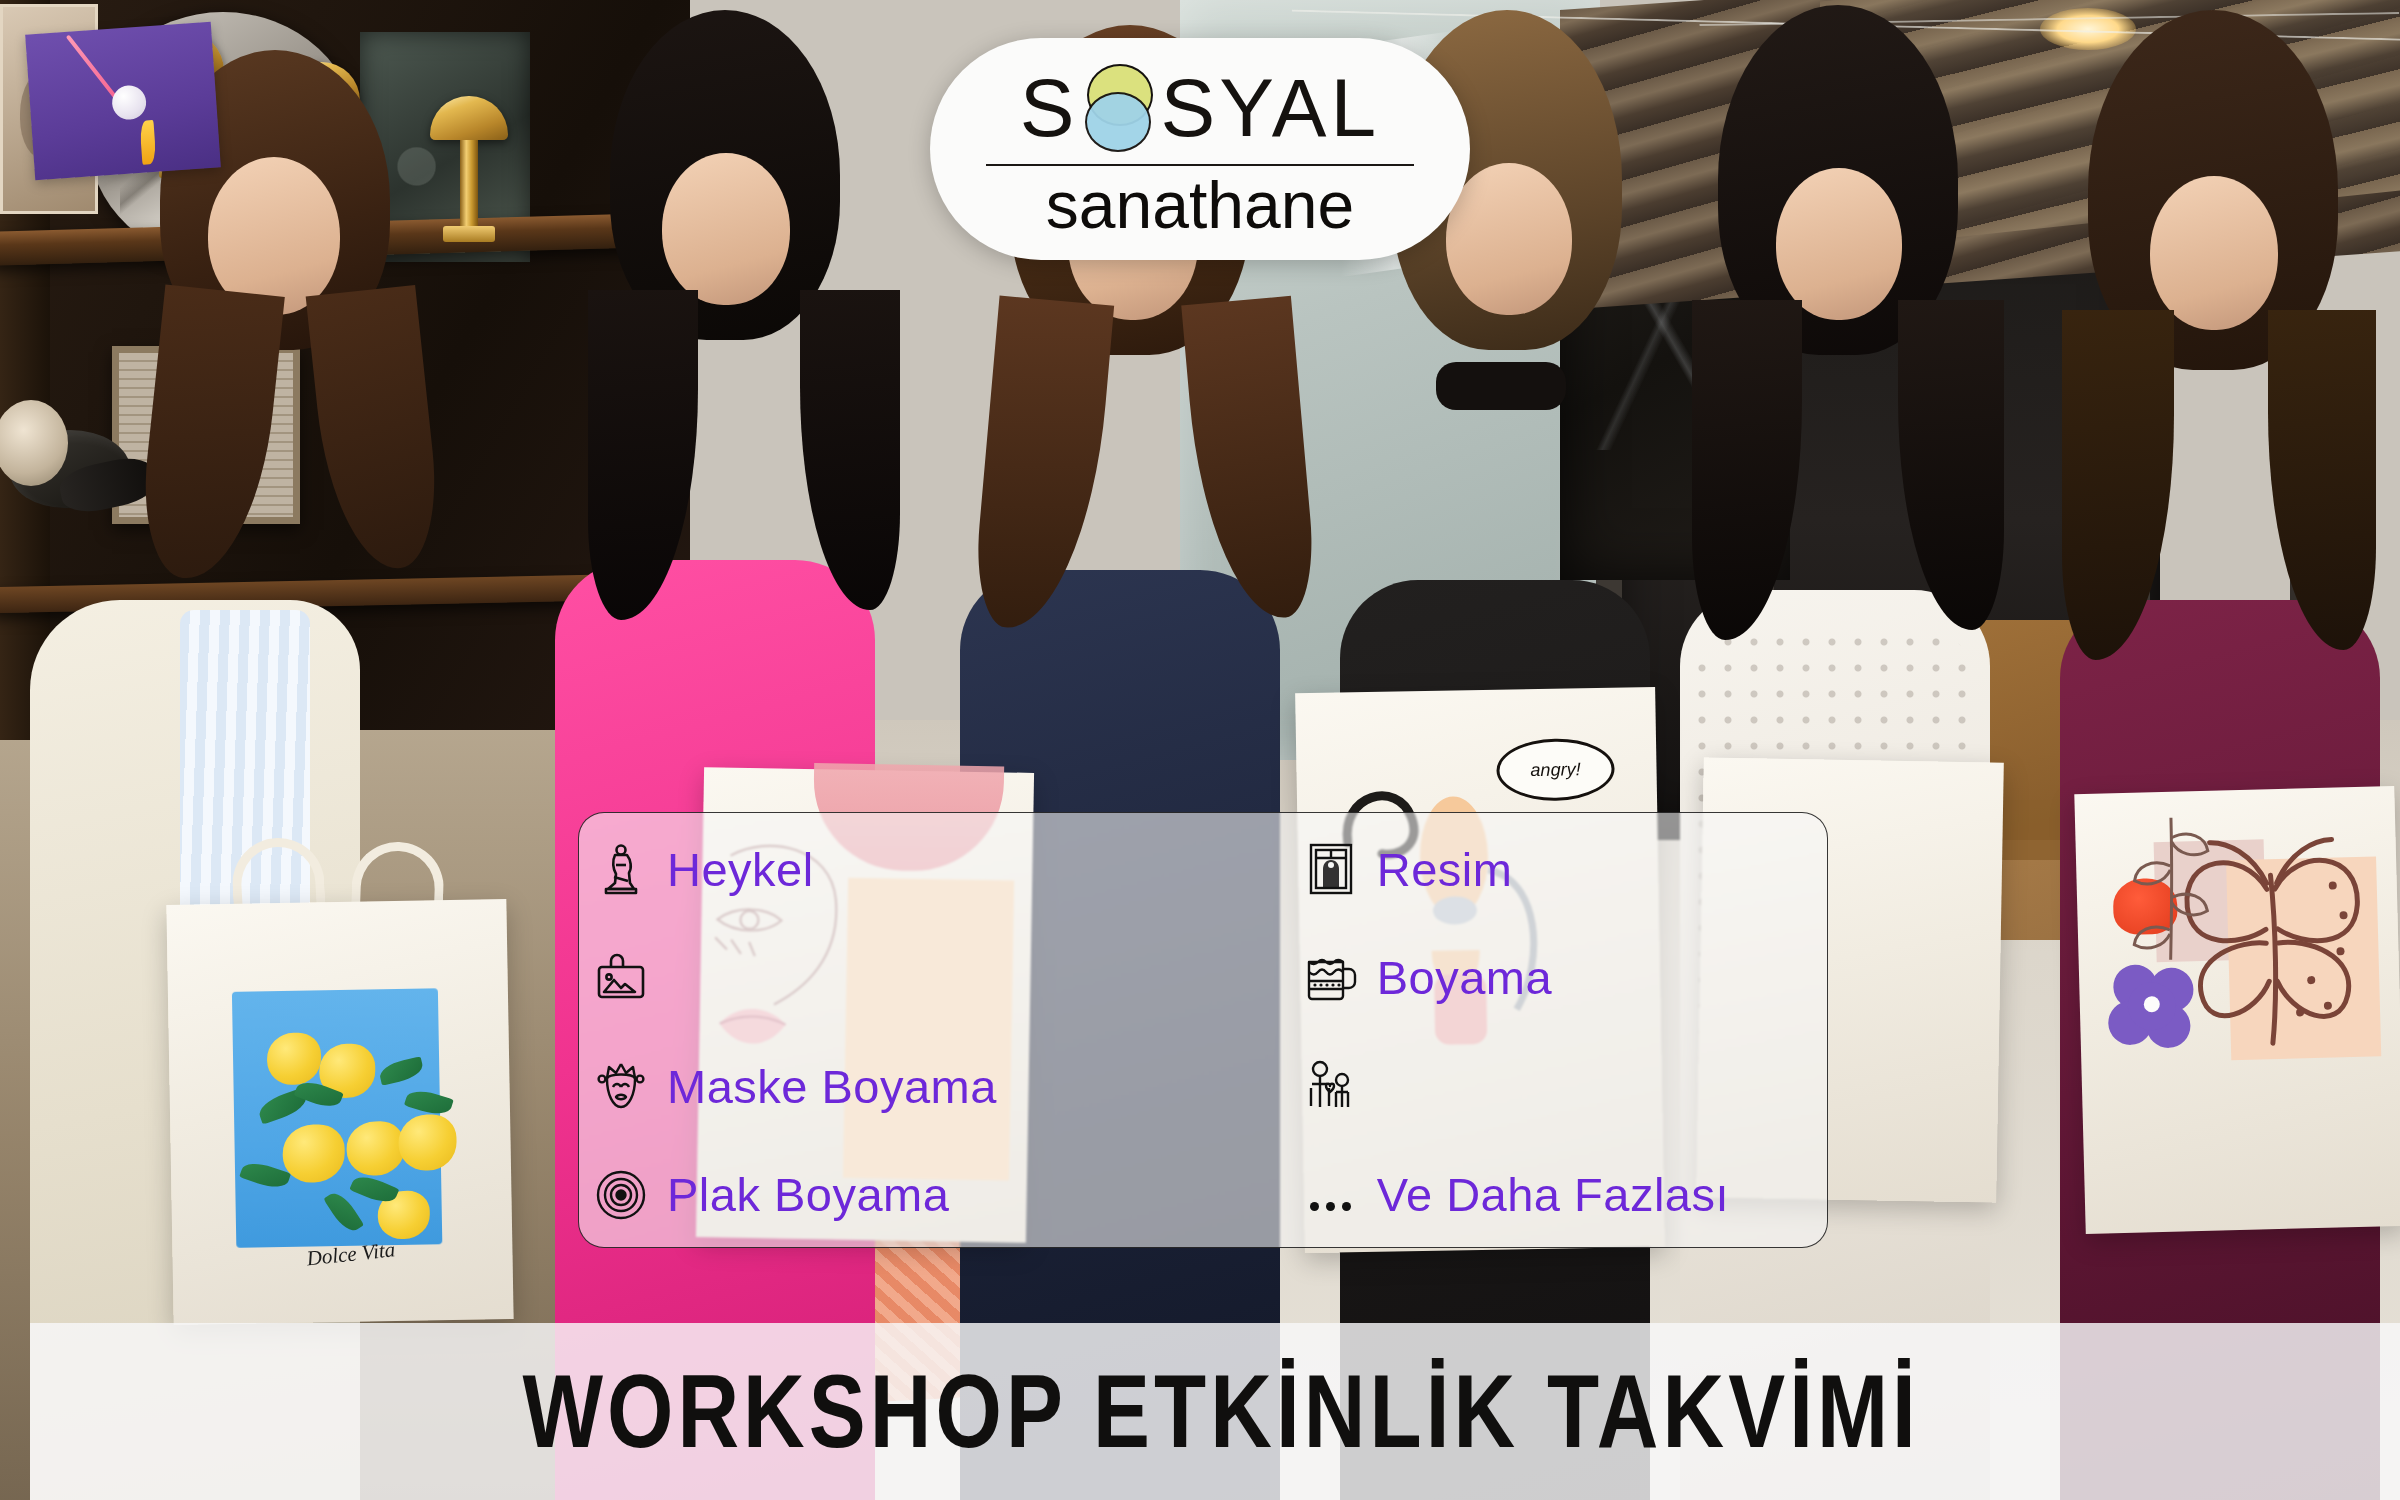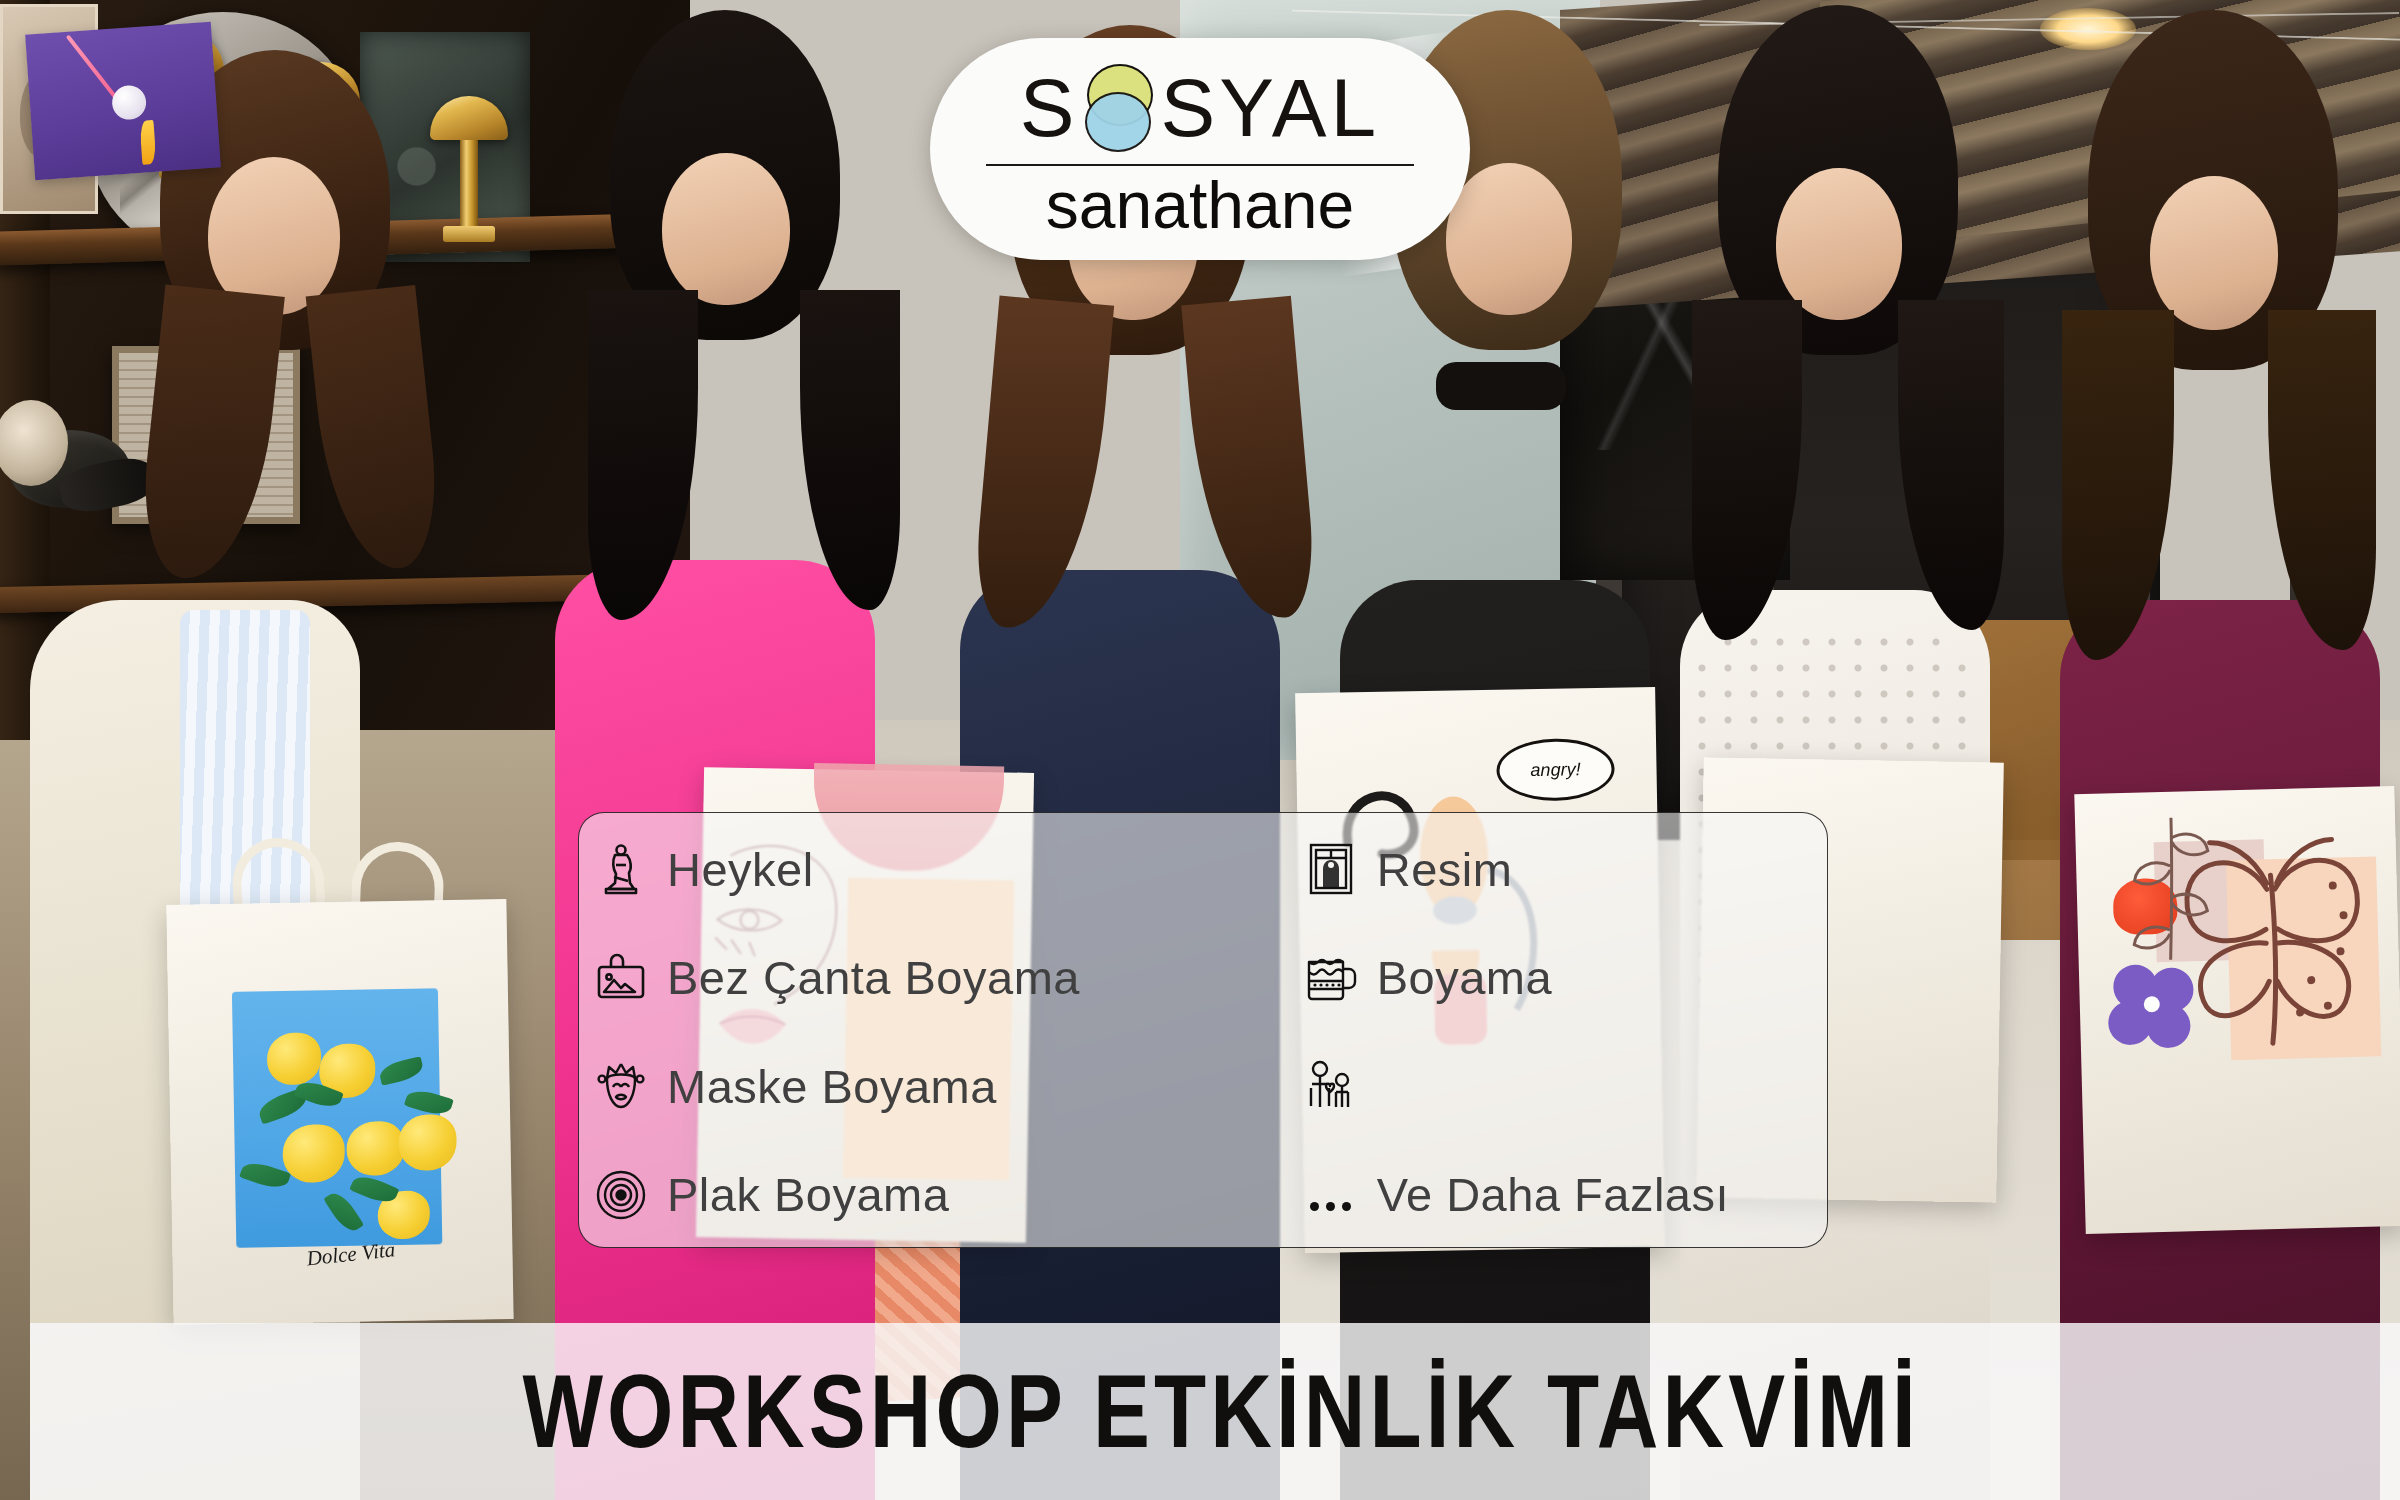--- a/index.html
+++ b/index.html
@@ -355,21 +355,21 @@
          border:1px solid rgba(20,20,20,.85);
          border-radius:26px;
          backdrop-filter:blur(1px);
          display:flex; padding:18px 6px 14px 14px; }
   .col{ display:flex; flex-direction:column; justify-content:space-between; }
   .colL{ width:712px; }
   .colR{ width:520px; }
   .li{ display:flex; align-items:center; gap:18px; height:76px; }
   .li .ico{ width:56px; height:56px; flex:0 0 56px; display:flex;
             align-items:center; justify-content:center; color:#111; }
-  .li .lbl{ font-size:47px; color:#404040; letter-spacing:.5px;
+  .li .lbl{ font-size:47px; color:#6d28d9; letter-spacing:.5px;
             font-family:"Liberation Sans", sans-serif; white-space:nowrap; }
   .dots{ display:flex; gap:7px; align-items:flex-end; justify-content:center;
          width:56px; height:56px; padding-bottom:12px; }
   .dots i{ width:9px; height:9px; background:#111; border-radius:50%; display:block; }
 
   
   .banner{ position:absolute; left:30px; top:1323px; width:2382px; height:177px;
          background:rgba(248,248,249,.82);
          display:flex; align-items:center; justify-content:center; }
   .banner .txt{ font-size:104px; font-weight:bold; color:#100f0e;
@@ -637,21 +637,20 @@
 
       <div class="li">
         <span class="ico">
           <svg width="52" height="50" viewBox="0 0 52 50" fill="none" stroke="#111" stroke-width="2.6" stroke-linejoin="round">
             <path d="M16 14 V8 a6 6 0 0 1 12 0 v6"></path>
             <rect x="4" y="14" width="44" height="30" rx="3"></rect>
             <circle cx="14" cy="24" r="2.6"></circle>
             <path d="M9 39 l10-12 7 8 4-4 10 8 Z"></path>
           </svg>
         </span>
-        <span class="lbl">Bez Çanta Boyama</span>
       </div>
 
 
       <div class="li">
         <span class="ico">
           <svg width="54" height="52" viewBox="0 0 54 52" fill="none" stroke="#111" stroke-width="2.4" stroke-linejoin="round">
             <path d="M27 4 l5 9 7-6 2 11 M27 4 l-5 9 -7-6 -2 11"></path>
             <circle cx="8" cy="19" r="3.4"></circle>
               <circle cx="46" cy="19" r="3.4"></circle>
             <path d="M13 19 C13 13 41 13 41 19 C41 34 35 47 27 47 C19 47 13 34 13 19 Z"></path>

